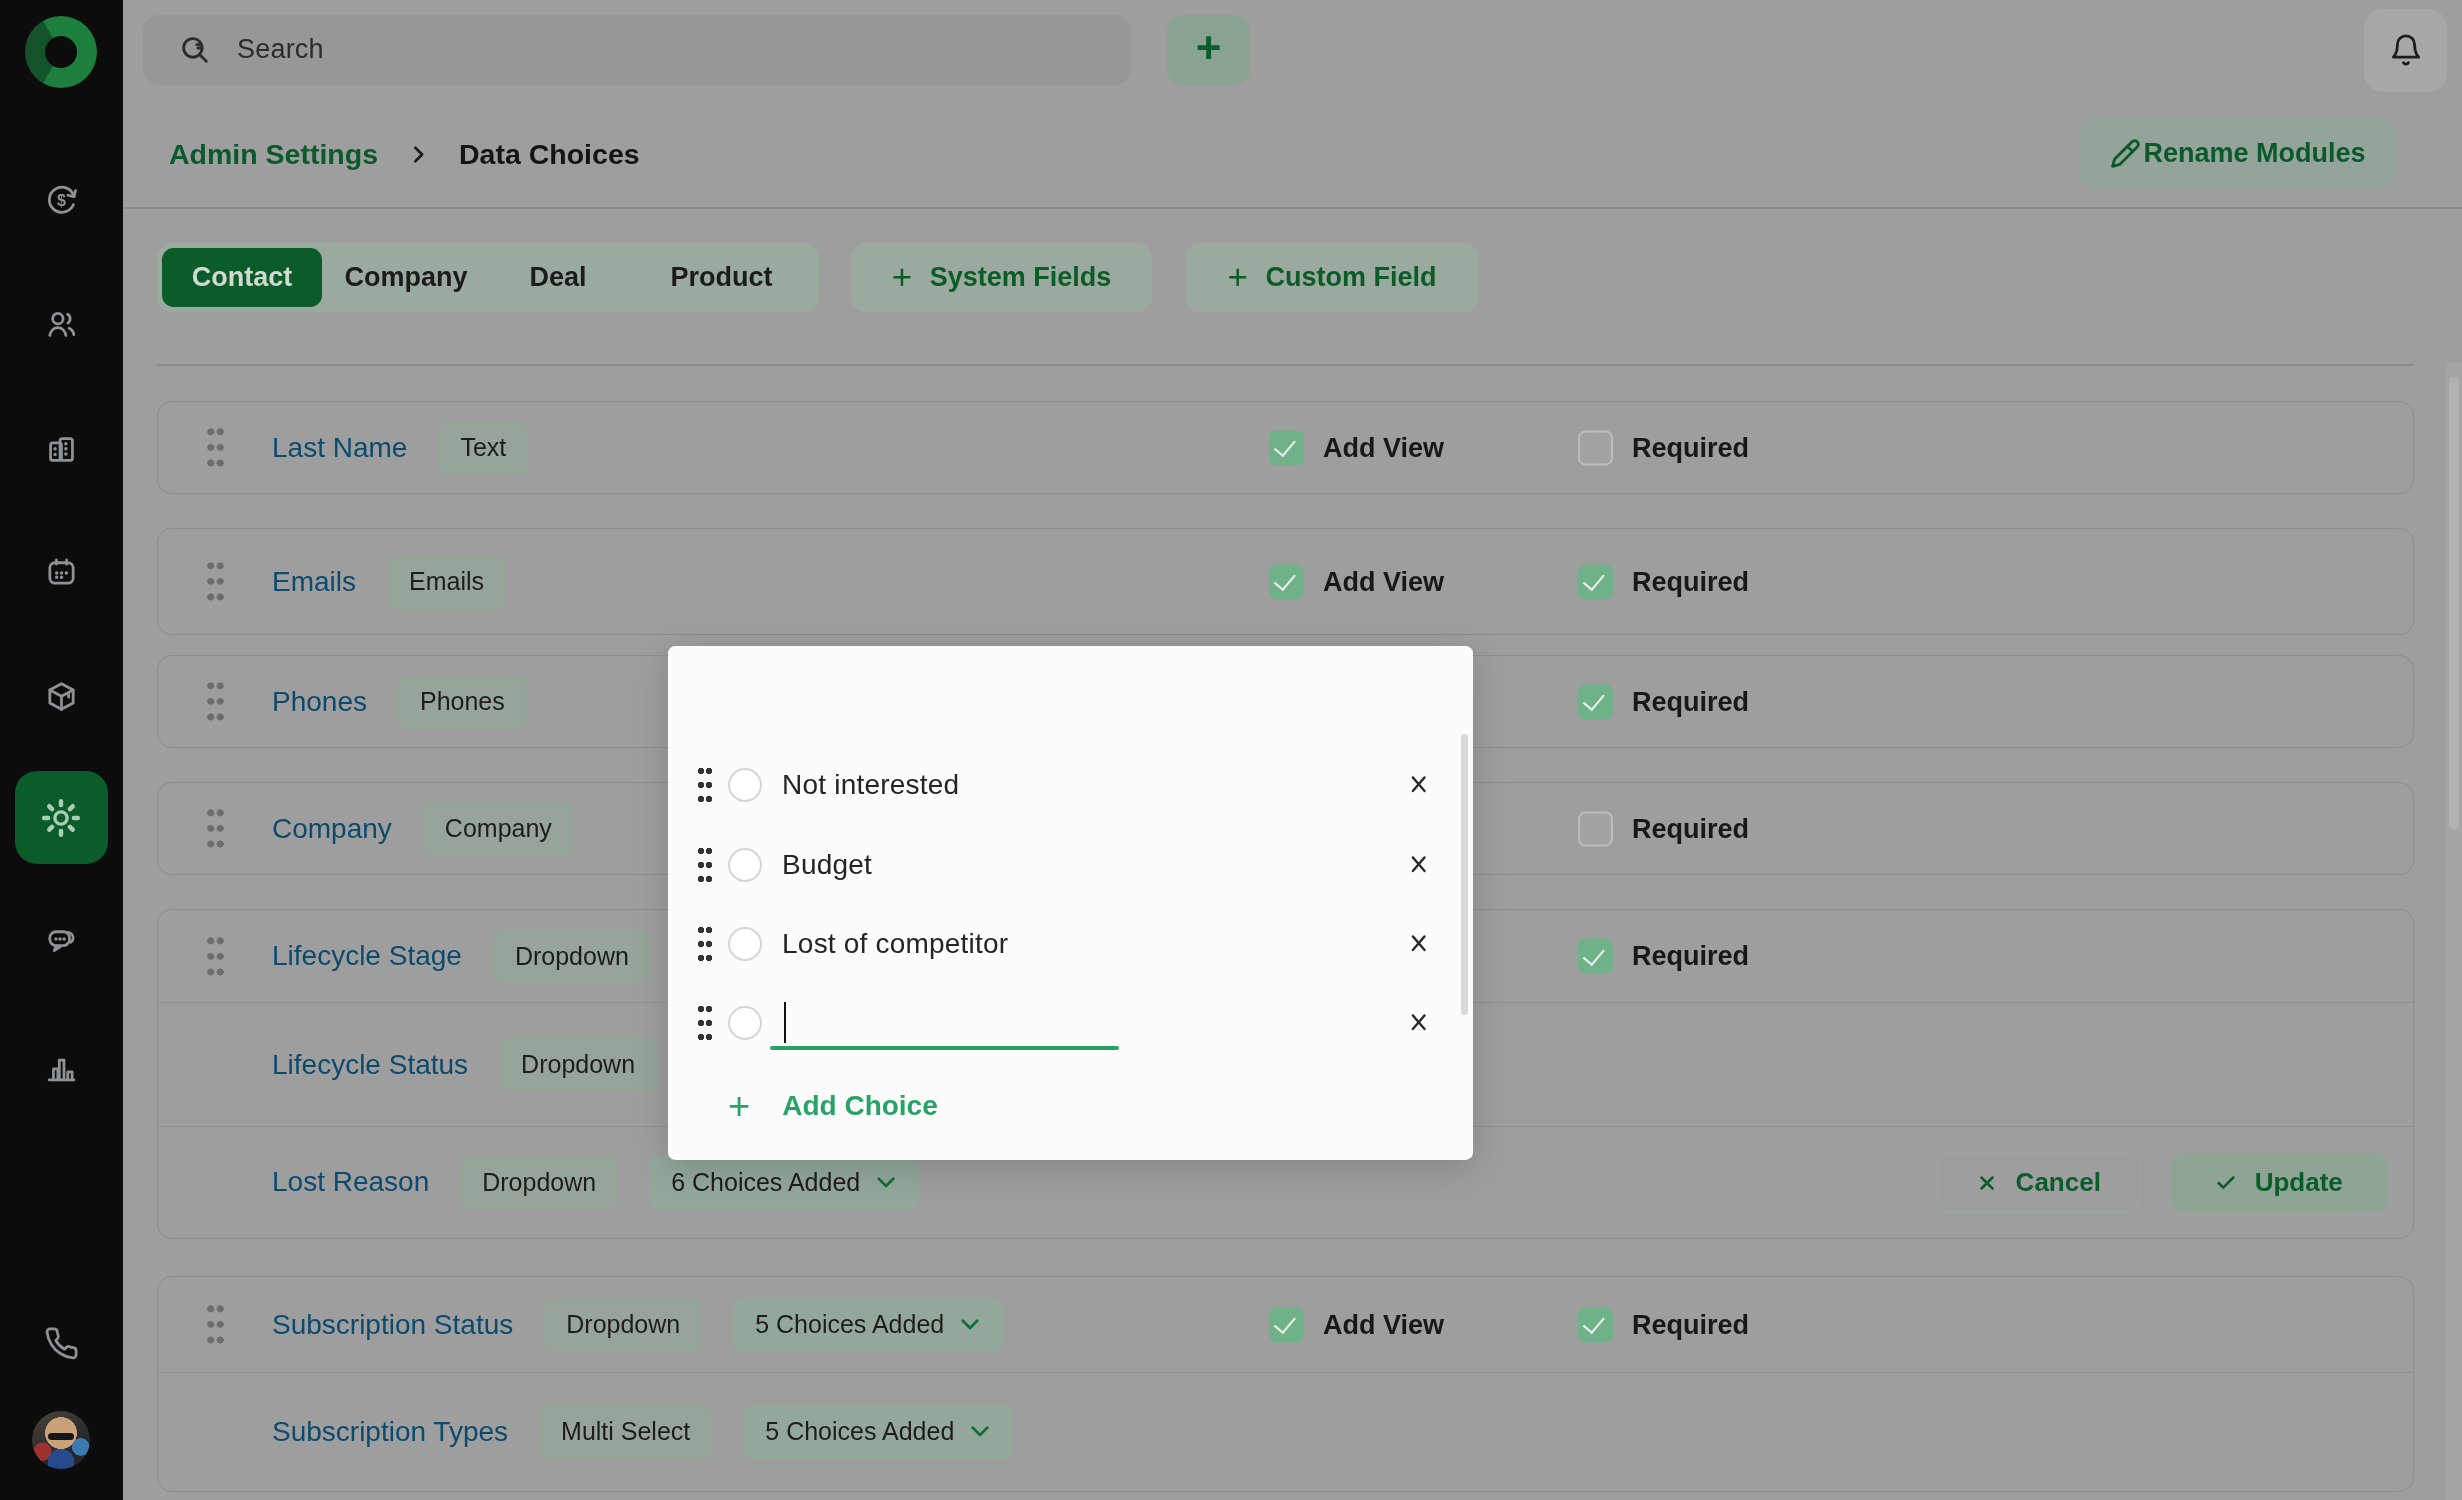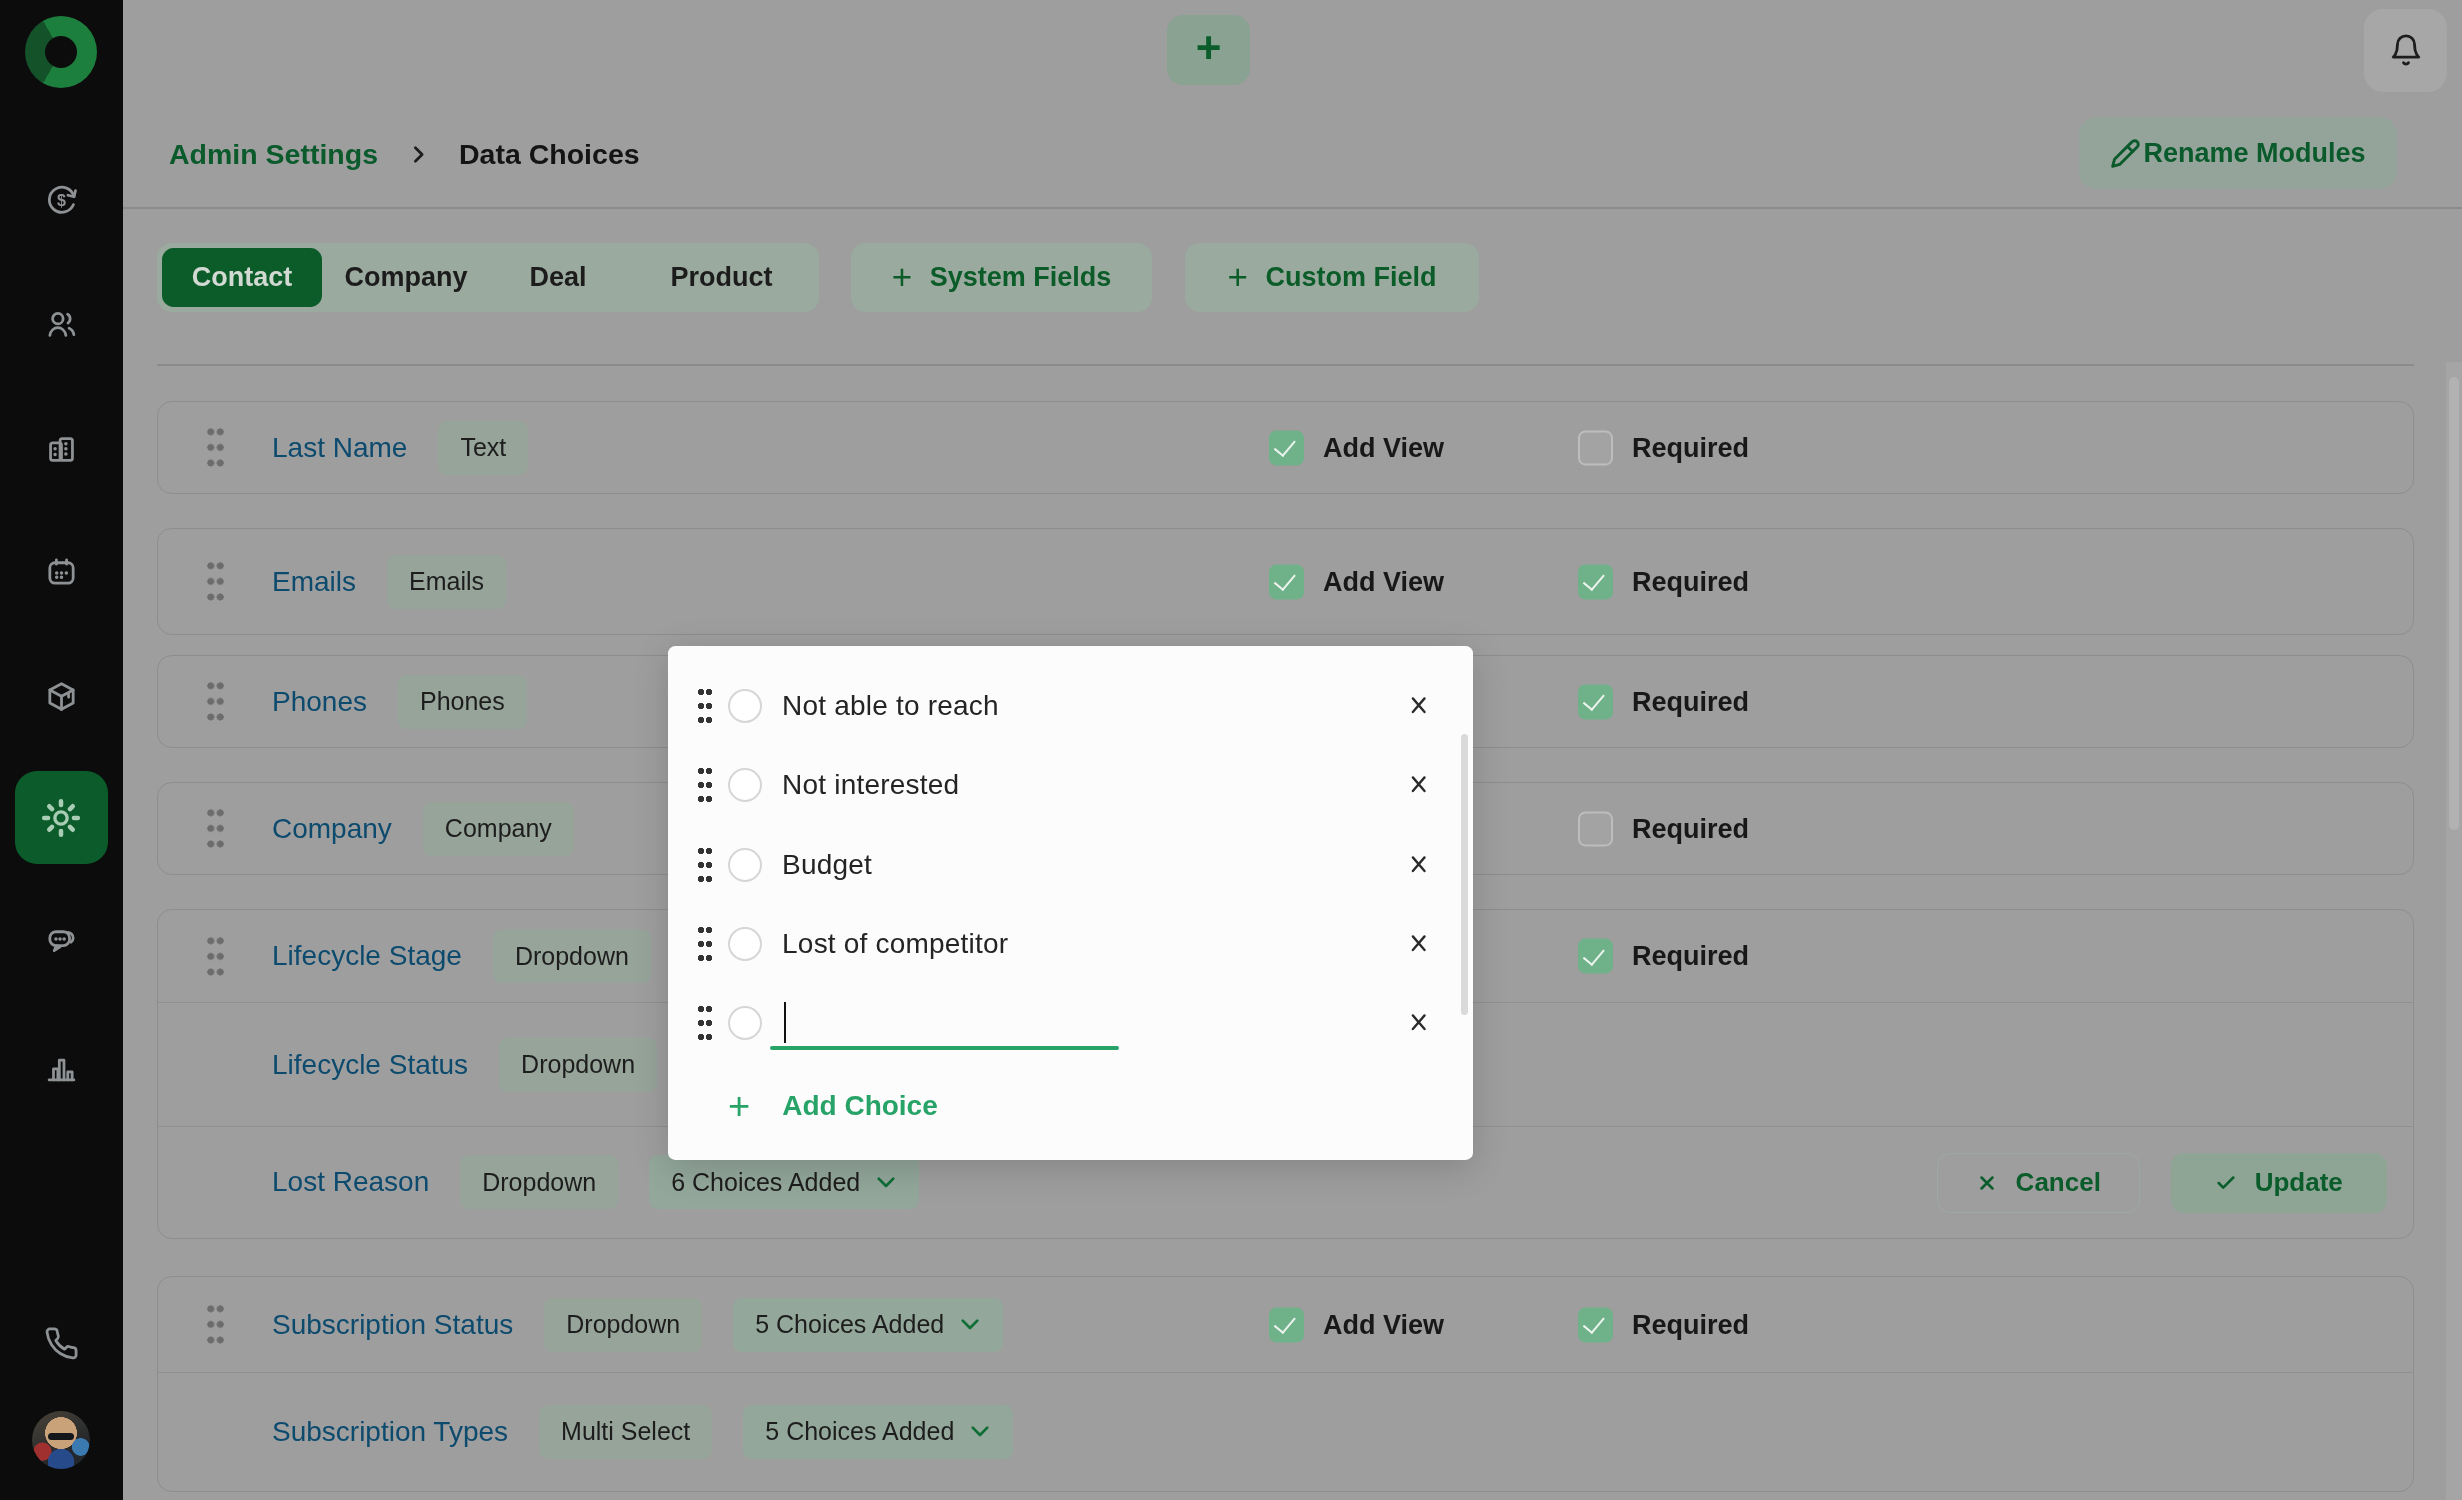--- a/index.html
+++ b/index.html
@@ -172,20 +172,28 @@
       </svg>
     </div>
     <div class="navic" style="top:1310px;">
       <svg viewBox="0 0 24 24">
         <path d="M22 16.92v3a2 2 0 0 1-2.18 2 19.79 19.79 0 0 1-8.63-3.07 19.5 19.5 0 0 1-6-6A19.79 19.79 0 0 1 2.08 4.18 2 2 0 0 1 4.06 2h3a2 2 0 0 1 2 1.72c.127.96.361 1.903.7 2.81a2 2 0 0 1-.45 2.11L8.09 9.91a16 16 0 0 0 6 6l1.27-1.27a2 2 0 0 1 2.11-.45c.907.339 1.85.573 2.81.7A2 2 0 0 1 22 16.92z"></path>
       </svg>
     </div>
     <div class="avatar"></div>
   </aside>
 
+  <div class="search">
+    <svg viewBox="0 0 24 24">
+      <circle cx="10.5" cy="10.5" r="6.5"></circle>
+      <path d="M15.3 15.3L20 20"></path>
+      <path d="M13.2 8.2h2.6M14 10.6h1.8"></path>
+    </svg>
+    <span class="ph">Search</span>
+  </div>
   <div class="plusbtn">
     <span>+</span>
   </div>
   <div class="bellbtn">
     <svg viewBox="0 0 24 24">
       <path d="M18 8a6 6 0 1 0-12 0c0 7-3 9-3 9h18s-3-2-3-9"></path>
       <path d="M13.73 21a2 2 0 0 1-3.46 0"></path>
     </svg>
   </div>
 
@@ -345,30 +353,20 @@
       <span class="badge choices">
         <span>5 Choices Added</span>
         <svg viewBox="0 0 24 16">
             <path d="M4 4l8 8 8-8"></path>
           </svg>
       </span>
     </div>
   </div>
 
   <div class="modal">
-    <div class="mrow" style="top:20px;">
-      <span class="mhandle"></span>
-      <span class="mradio"></span>
-      <span class="mlabel">Not able to reach</span>
-      <span class="mx">
-        <svg viewBox="0 0 24 24">
-            <path d="M6 5l12 14M18 5L6 19"></path>
-          </svg>
-      </span>
-    </div>
     <div class="mrow" style="top:99px;">
       <span class="mhandle"></span>
       <span class="mradio"></span>
       <span class="mlabel">Not interested</span>
       <span class="mx">
         <svg viewBox="0 0 24 24">
             <path d="M6 5l12 14M18 5L6 19"></path>
           </svg>
       </span>
     </div>

